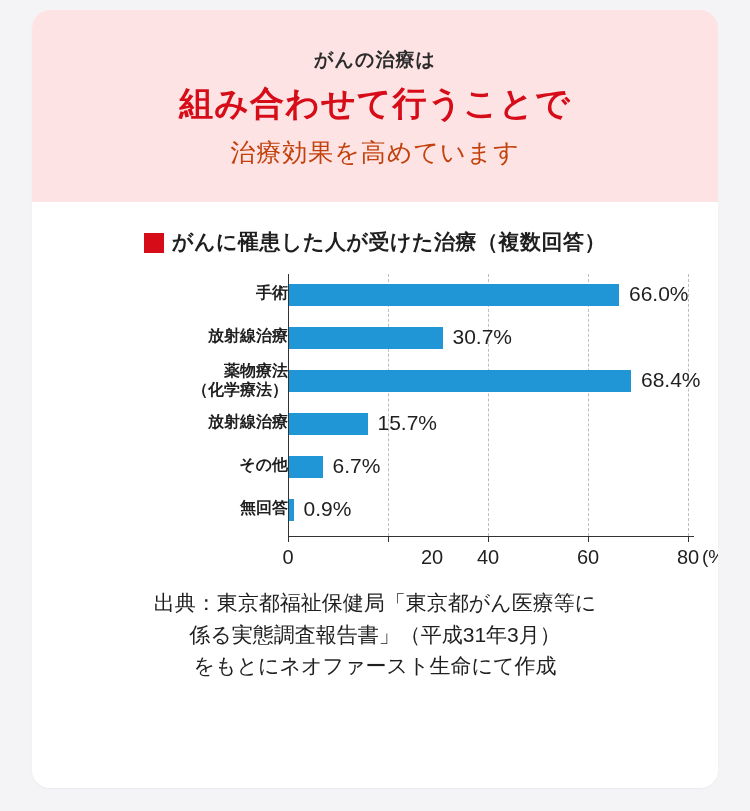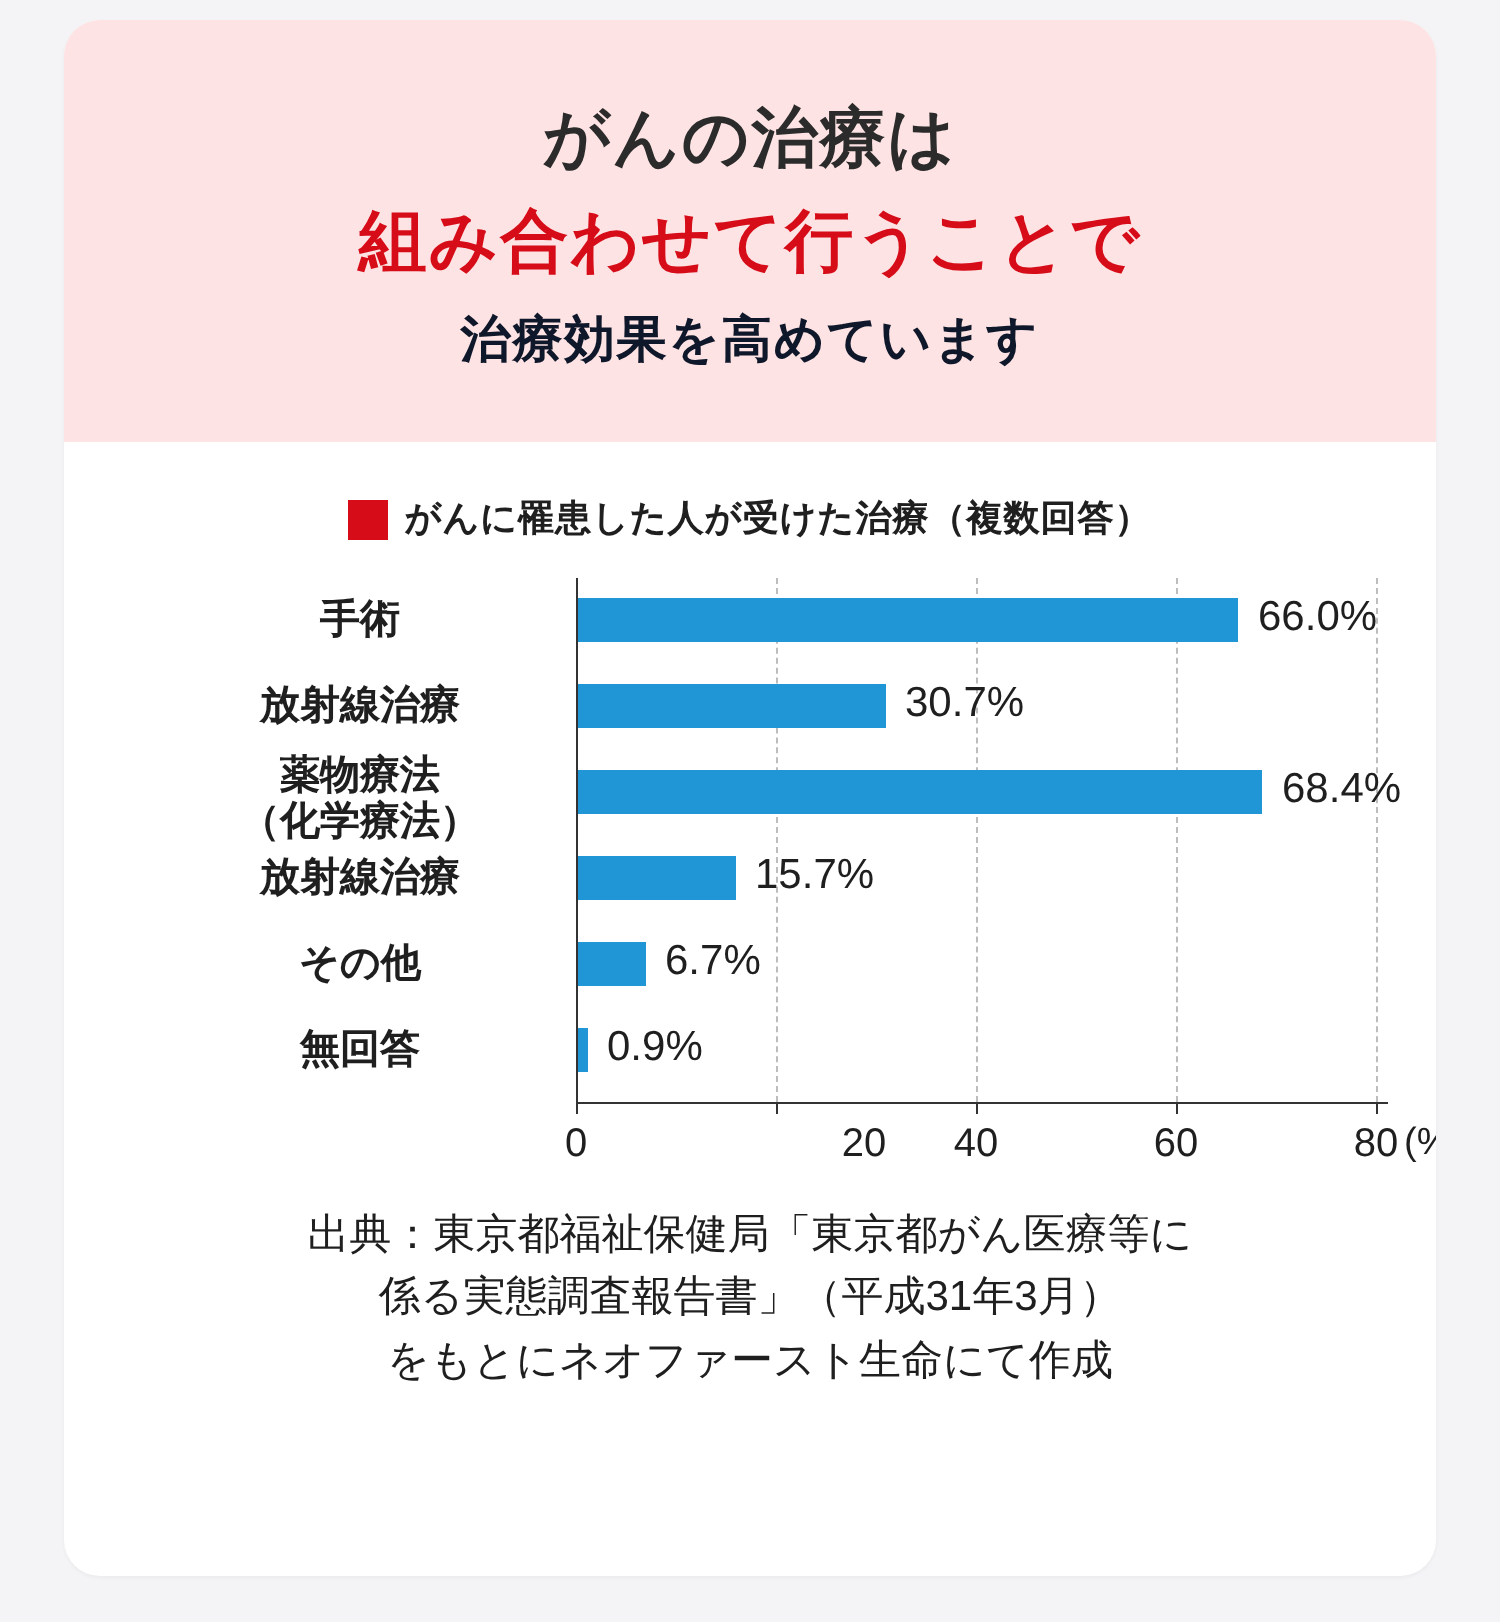--- a/index.html
+++ b/index.html
@@ -25,38 +25,38 @@
     border-radius: 18px;
     overflow: hidden;
     box-shadow: 0 1px 2px rgba(0,0,0,0.04);
   }
   .header {
     background: #fde3e3;
     padding: 38px 20px 34px 20px;
     text-align: center;
   }
   .header-line1 {
-    font-size: 33px;
+    font-size: 19px;
     font-weight: bold;
     color: #2b2b2b;
     letter-spacing: 1px;
     line-height: 1.3;
   }
   .header-line2 {
     font-size: 34px;
     font-weight: bold;
     color: #d60c18;
     letter-spacing: 1px;
     line-height: 1.45;
     margin-top: 6px;
   }
   .header-line3 {
     font-size: 25px;
-    font-weight: bold;
-    color: #0f172a;
+    font-weight: normal;
+    color: #c2410c;
     letter-spacing: 1px;
     line-height: 1.3;
     margin-top: 8px;
   }
   .chart-section {
     padding: 26px 24px 0 24px;
   }
   .chart-title-row {
     display: flex;
     align-items: center;
@@ -67,21 +67,21 @@
   .red-square {
     width: 20px;
     height: 20px;
     background: #d60c18;
     display: inline-block;
     flex: 0 0 auto;
     position: relative;
     top: 1px;
   }
   .chart-title {
-    font-size: 18px;
+    font-size: 21px;
     font-weight: bold;
     color: #1f1f1f;
     letter-spacing: 0.5px;
     white-space: nowrap;
   }
   .plot {
     position: relative;
     width: 638px;
     height: 300px;
     margin: 0 auto;
@@ -134,22 +134,22 @@
   .row {
     position: absolute;
     left: 0;
     height: 43px;
     width: 638px;
   }
   .cat-label {
     position: absolute;
     right: 406px;
     width: 216px;
-    text-align: center;
-    font-size: 20px;
+    text-align: right;
+    font-size: 16px;
     font-weight: bold;
     color: #1f1f1f;
     line-height: 1.15;
     white-space: pre-line;
   }
   .bar {
     position: absolute;
     left: 233px;
     height: 22px;
     background: #2196d6;

